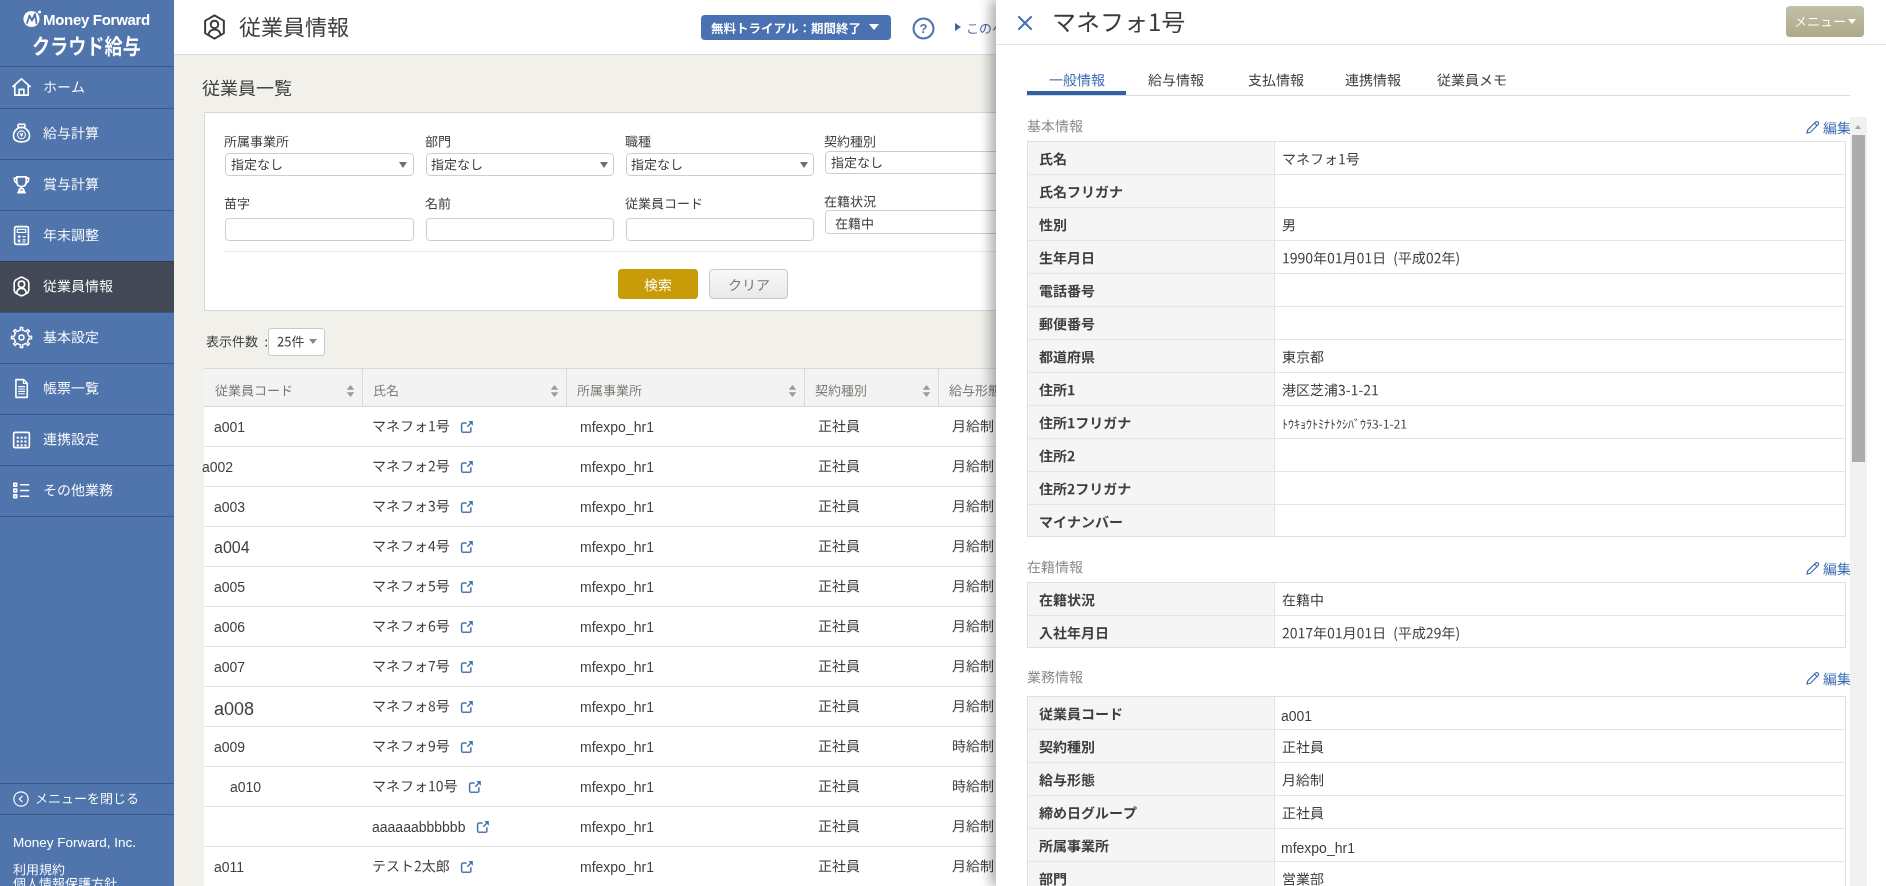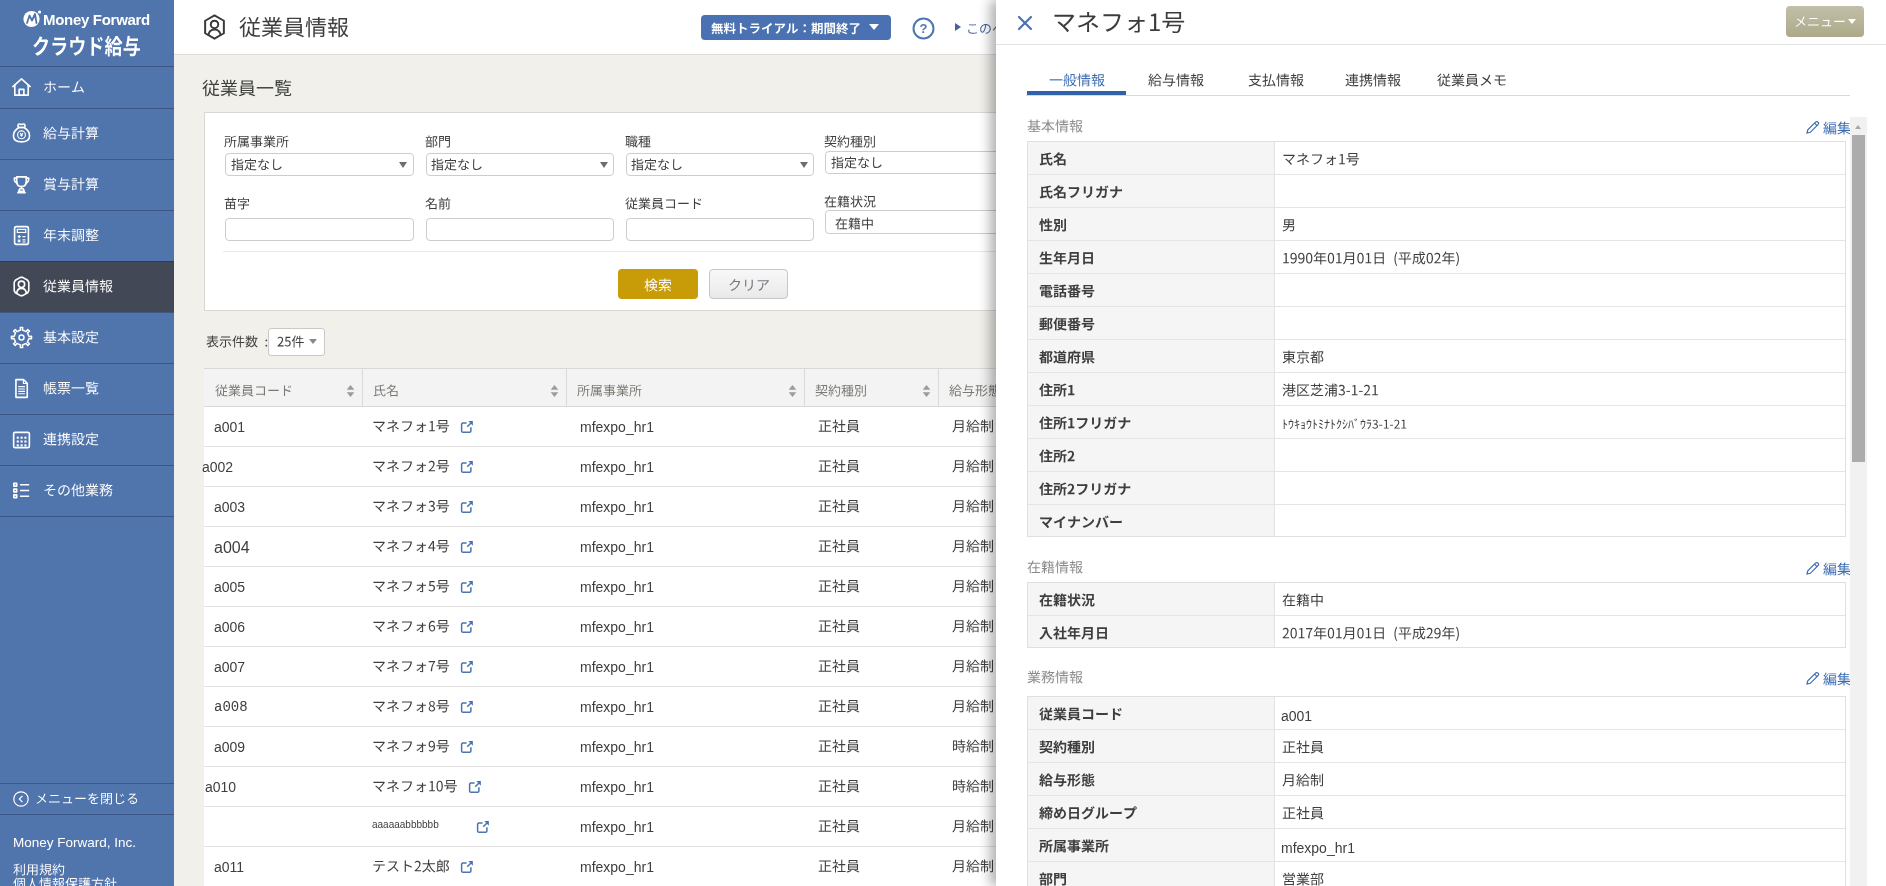--- a/index.html
+++ b/index.html
@@ -906,21 +906,21 @@
       </g>
     </svg>
 <svg style="position:absolute;left:952px;top:659px" width="42" height="16" viewBox="0 0 42 16">
       <g fill="#3e3e3e" transform="translate(0,12.3) scale(0.014000,-0.014000)">
         <use href="#gr6708" x="0"></use>
         <use href="#gr7d66" x="1000"></use>
         <use href="#gr5236" x="2000"></use>
       </g>
     </svg>
 <div style="position:absolute;left:204px;top:687px;width:1482px;height:40px;background:#fff;border-bottom:1px solid #e3e3e3"></div>
-<div style="position:absolute;left:214px;top:699px;font-family:Liberation Mono, monospace;font-size:14px;color:#3e3e3e">a008</div>
+<div style="position:absolute;left:214px;top:699px;font-family:Liberation Sans, sans-serif;font-size:18px;color:#3e3e3e">a008</div>
 <svg style="position:absolute;left:372px;top:699px" width="78" height="16" viewBox="0 0 78 16">
       <g fill="#3e3e3e" transform="translate(0,12.3) scale(0.014000,-0.014000)">
         <use href="#gr30de" x="0"></use>
         <use href="#gr30cd" x="1000"></use>
         <use href="#gr30d5" x="2000"></use>
         <use href="#gr30a9" x="3000"></use>
         <use href="#gr0038" x="4000"></use>
         <use href="#gr53f7" x="4555"></use>
       </g>
     </svg>
@@ -970,21 +970,21 @@
       </g>
     </svg>
 <svg style="position:absolute;left:952px;top:739px" width="42" height="16" viewBox="0 0 42 16">
       <g fill="#3e3e3e" transform="translate(0,12.3) scale(0.014000,-0.014000)">
         <use href="#gr6642" x="0"></use>
         <use href="#gr7d66" x="1000"></use>
         <use href="#gr5236" x="2000"></use>
       </g>
     </svg>
 <div style="position:absolute;left:204px;top:767px;width:1482px;height:40px;background:#fff;border-bottom:1px solid #e3e3e3"></div>
-<div style="position:absolute;left:205px;top:779px;font-family:'Liberation Sans',sans-serif;font-size:14px;color:#3e3e3e">a010</div>
+<div style="position:absolute;left:230px;top:779px;font-family:'Liberation Sans',sans-serif;font-size:14px;color:#3e3e3e">a010</div>
 <svg style="position:absolute;left:372px;top:779px" width="86" height="16" viewBox="0 0 86 16">
       <g fill="#3e3e3e" transform="translate(0,12.3) scale(0.014000,-0.014000)">
         <use href="#gr30de" x="0"></use>
         <use href="#gr30cd" x="1000"></use>
         <use href="#gr30d5" x="2000"></use>
         <use href="#gr30a9" x="3000"></use>
         <use href="#gr0031" x="4000"></use>
         <use href="#gr0030" x="4555"></use>
         <use href="#gr53f7" x="5110"></use>
       </g>
@@ -1003,21 +1003,21 @@
       </g>
     </svg>
 <svg style="position:absolute;left:952px;top:779px" width="42" height="16" viewBox="0 0 42 16">
       <g fill="#3e3e3e" transform="translate(0,12.3) scale(0.014000,-0.014000)">
         <use href="#gr6642" x="0"></use>
         <use href="#gr7d66" x="1000"></use>
         <use href="#gr5236" x="2000"></use>
       </g>
     </svg>
 <div style="position:absolute;left:204px;top:807px;width:1482px;height:40px;background:#fff;border-bottom:1px solid #e3e3e3"></div>
-<div style="position:absolute;left:372px;top:819px;font-family:'Liberation Sans',sans-serif;font-size:10px;color:#3e3e3e">aaaaaabbbbbb</div>
+<div style="position:absolute;left:372px;top:819px;font-family:'Liberation Sans',sans-serif;font-size:14px;color:#3e3e3e">aaaaaabbbbbb</div>
 <svg style="position:absolute;left:475.6px;top:819.5px" width="14" height="14" viewBox="0 0 14 14">
 <path d="M10.9 7.2 V10.9 C10.9 11.8 10.4 12.3 9.5 12.3 H3 C2.1 12.3 1.6 11.8 1.6 10.9 V4.4 C1.6 3.5 2.1 3 3 3 H6.6" fill="none" stroke="#4a74b2" stroke-width="1.5"></path>
 <path d="M7.3 6.7 L11.7 2.3" stroke="#4a74b2" stroke-width="1.6"></path>
 <path d="M8.3 1.1 H12.9 V5.7 Z" fill="#4a74b2"></path>
     </svg>
 <div style="position:absolute;left:580px;top:819px;font-family:'Liberation Sans',sans-serif;font-size:14px;color:#3e3e3e">mfexpo_hr1</div>
 <svg style="position:absolute;left:818px;top:819px" width="42" height="16" viewBox="0 0 42 16">
       <g fill="#3e3e3e" transform="translate(0,12.3) scale(0.014000,-0.014000)">
         <use href="#gr6b63" x="0"></use>
         <use href="#gr793e" x="1000"></use>

